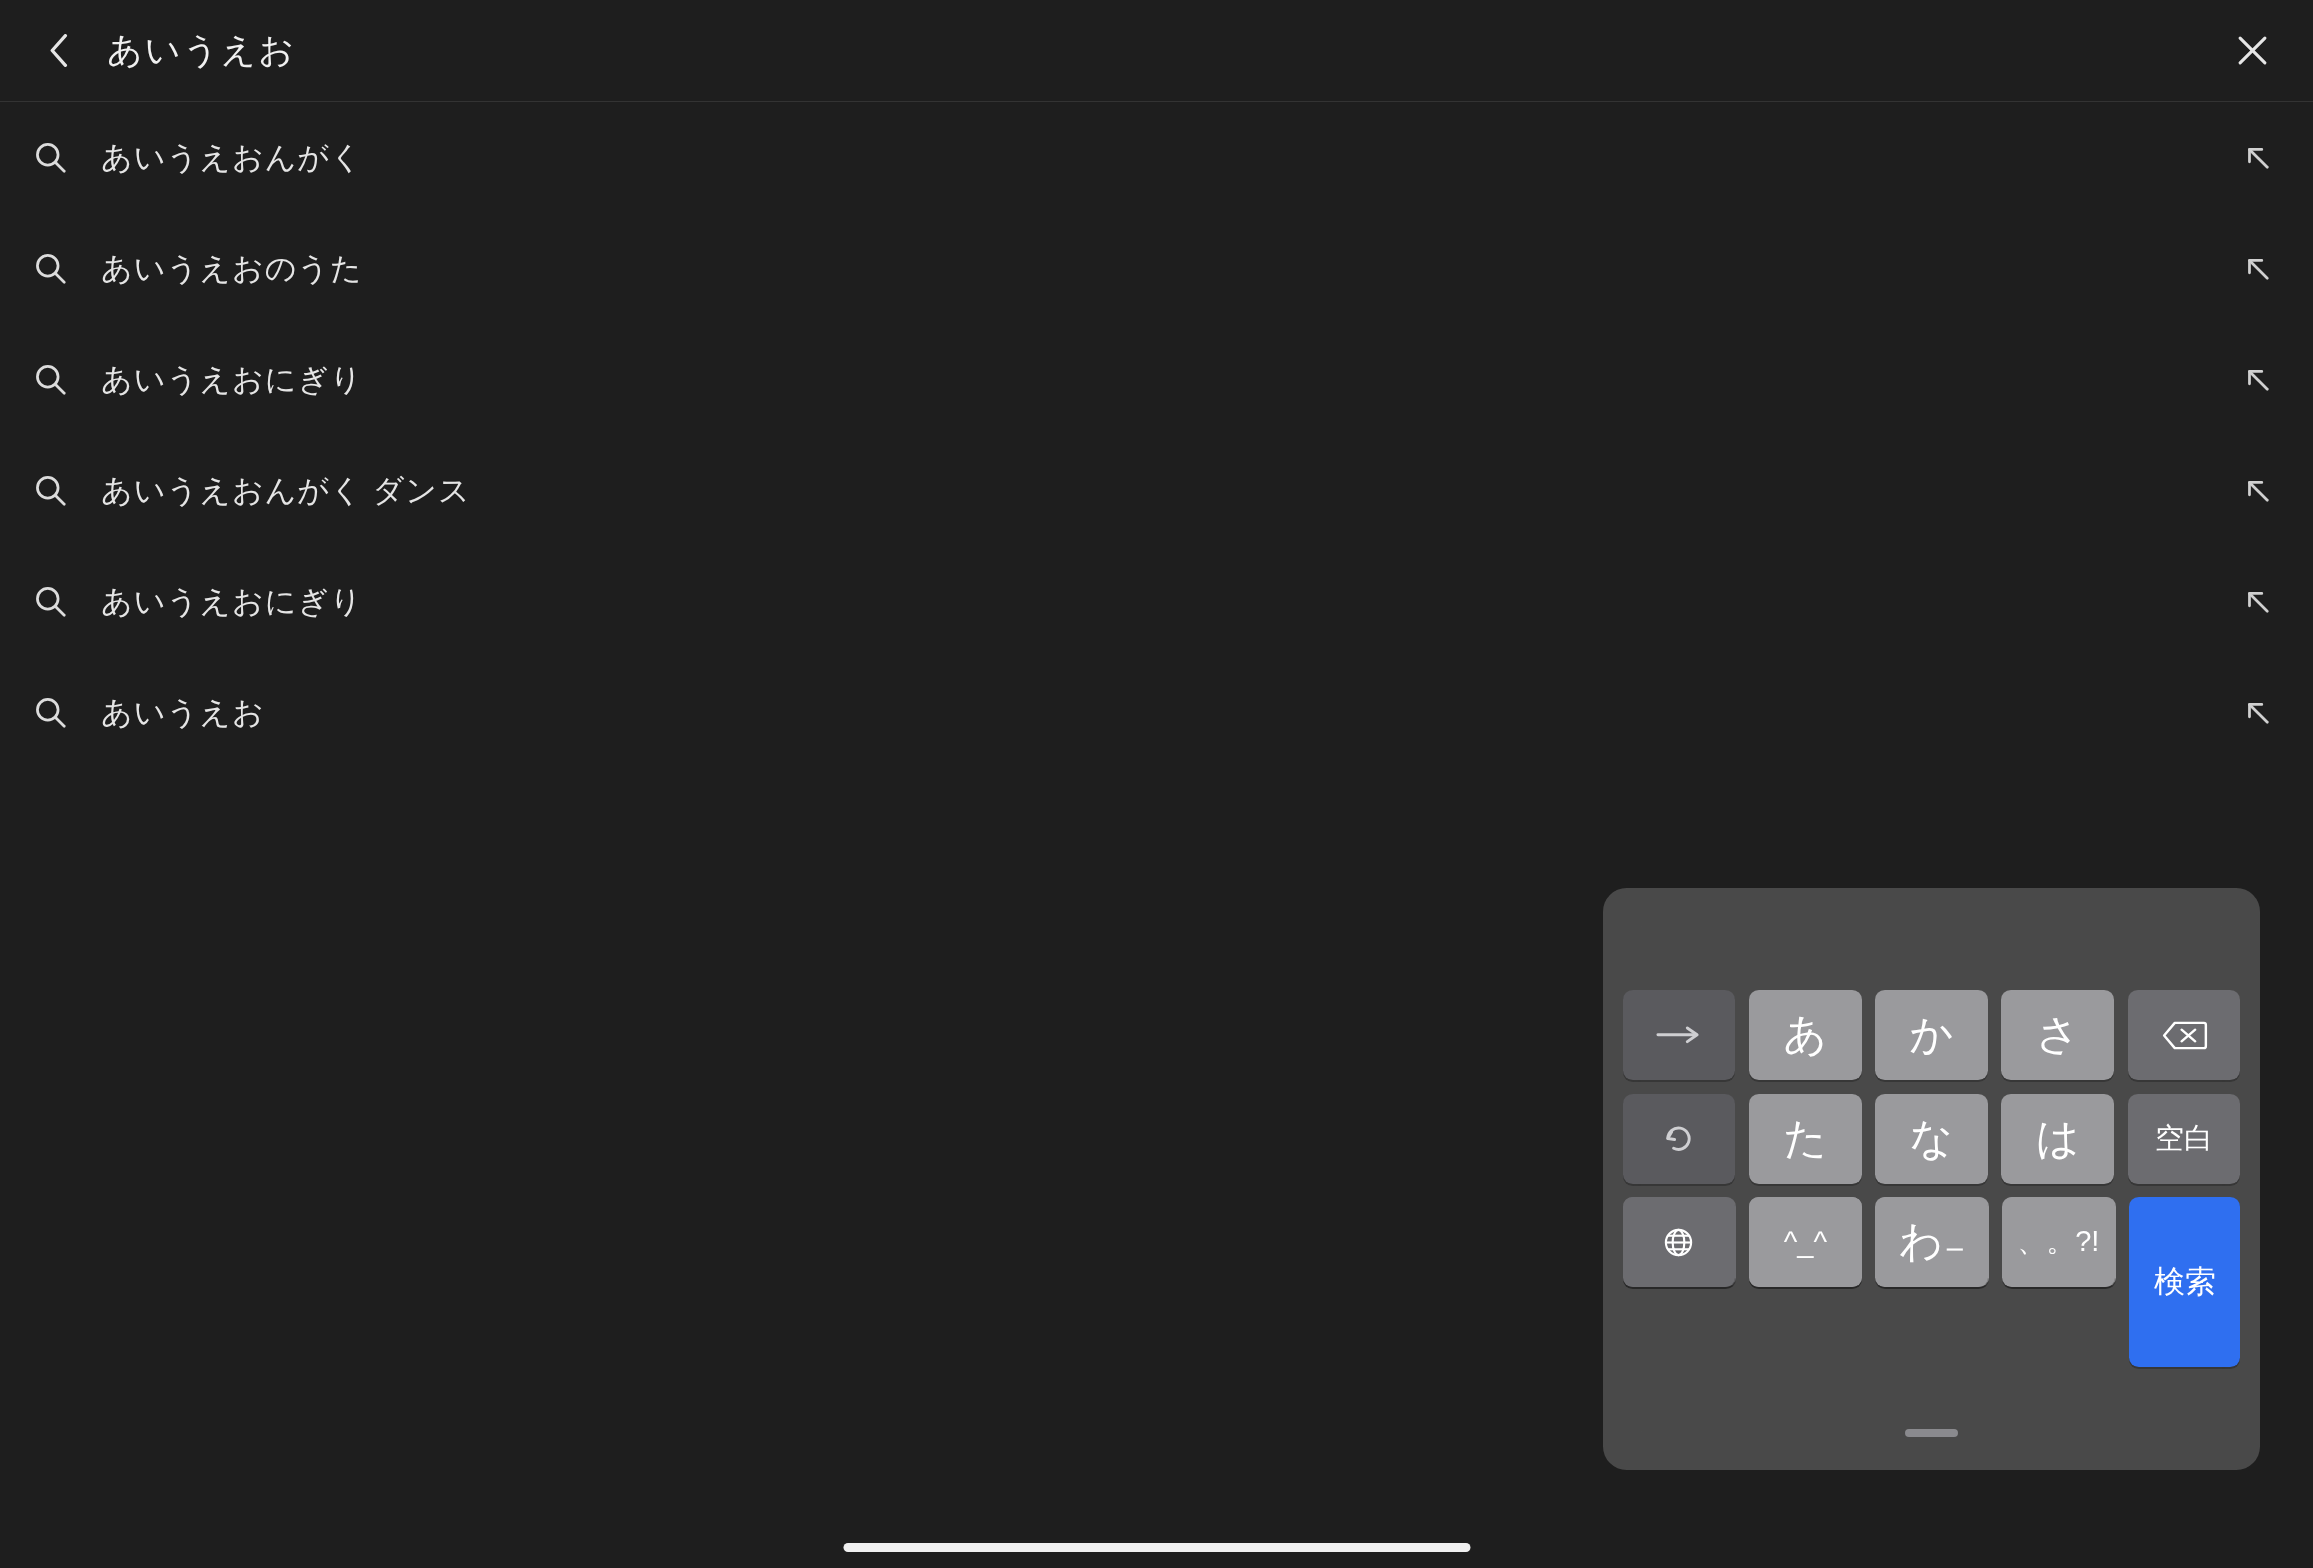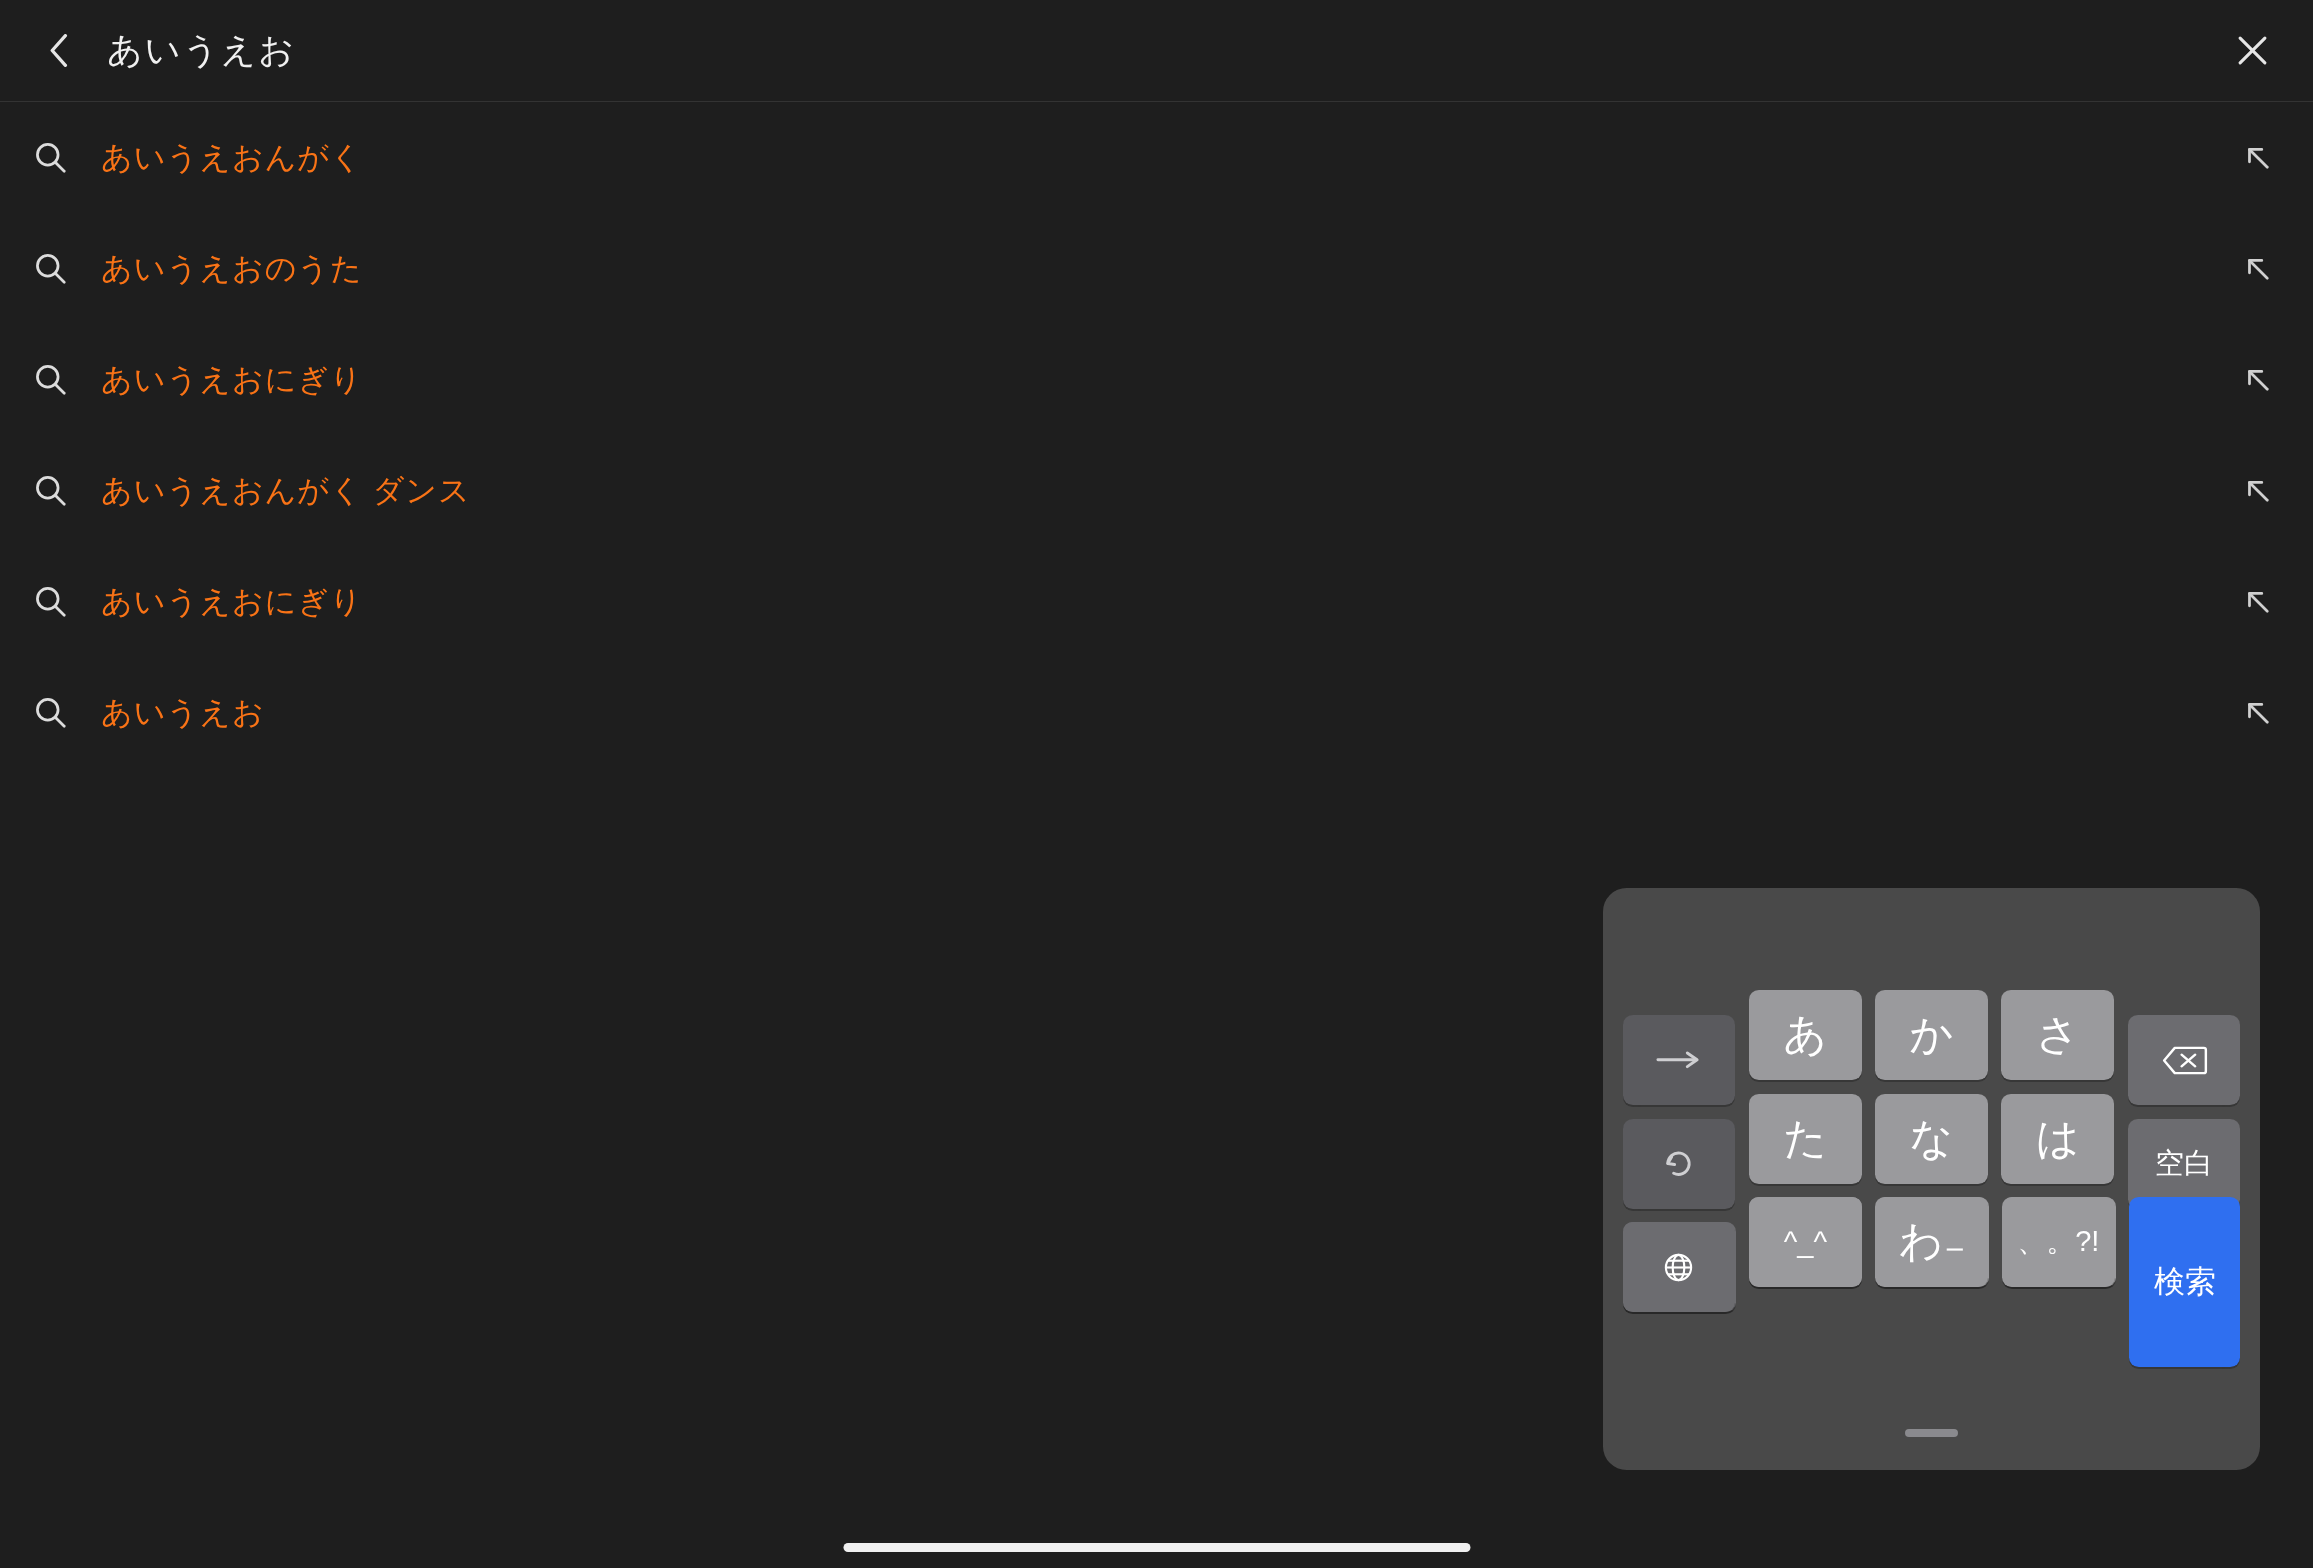--- a/index.html
+++ b/index.html
@@ -63,21 +63,21 @@
     width: 35px; height: 35px;
     display: flex; align-items: center; justify-content: center;
     margin-right: 33px;
     color: #dcdcdc;
   }
   .search-icon svg { width: 33px; height: 33px; }
   .suggestion-text {
     flex: 1;
     font-size: 31px;
     letter-spacing: 1px;
-    color: #f97316;
+    color: #e5e5e5;
   }
   .insert-arrow {
     width: 33px; height: 33px;
     display: flex; align-items: center; justify-content: center;
     color: #d0d0d0;
     cursor: pointer;
   }
   .insert-arrow svg { width: 27.4px; height: 27.4px; }
 
   
@@ -111,21 +111,21 @@
     align-items: center;
     justify-content: center;
     font-size: 43px;
     color: #fff;
     cursor: pointer;
     width: 113px;
     height: 90px;
     background: #9a9a9d;
     box-shadow: 0 2px 0 rgba(0,0,0,0.25);
   }
-  .key.func { background: #6c6c70; font-size: 29px; margin-top: 25px; }
+  .key.func { background: #6c6c70; font-size: 29px; }
   .key.func.small { font-size: 25.5px; }
   .key.dim { background: #5a5a5e; }
   .key.search {
     background: #2f6ff0;
     width: 113px;
     height: 170px;
     font-size: 31px;
   }
   .kb-row-main { flex: 1; display: flex; gap: 13.7px; }
 

